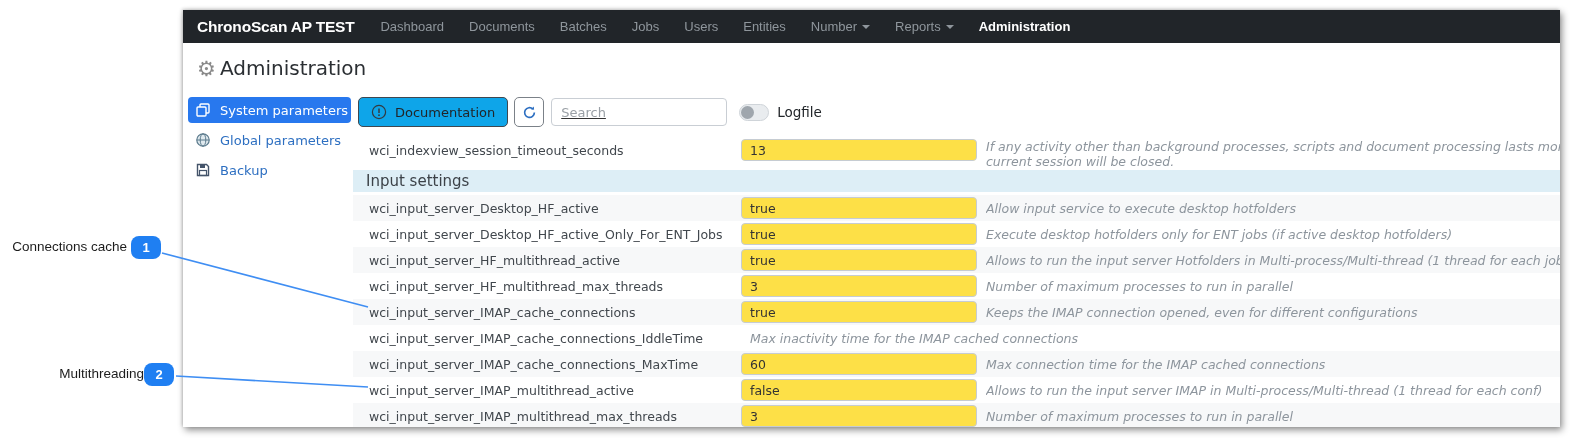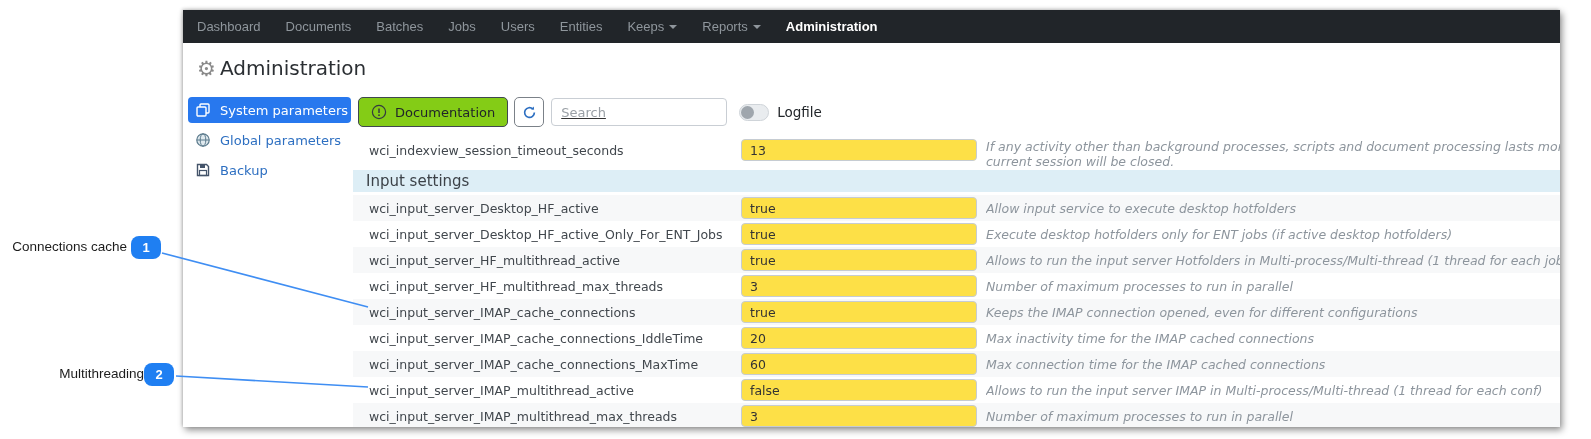--- a/index.html
+++ b/index.html
@@ -51,21 +51,21 @@
                cursor:pointer; width:163px; }
   .side-item.active { background:#2878ee; color:#fff; }
   .side-item .icn { width:16px; height:16px; margin-right:9px; flex:0 0 16px; display:inline-flex; }
   .side-item span.lbl { white-space:nowrap; }
 
   .main { flex:1; min-width:0; }
 
   
   .toolbar { display:flex; align-items:center; height:30px; margin:0 0 9px 5px; }
   .btn-doc { display:inline-flex; align-items:center; gap:8px; height:30px;
-             border:1px solid #3f4750; border-radius:5px; background:#84cc16;
+             border:1px solid #3f4750; border-radius:5px; background:#0ea5e9;
              padding:0 12px; font-size:13px; color:#212529; cursor:pointer;
              font-family:"DejaVu Sans", sans-serif; }
   .btn-refresh { width:30px; height:30px; border:1px solid #7b8188; border-radius:5px;
                  background:#fff; margin-left:6px; display:inline-flex; align-items:center;
                  justify-content:center; cursor:pointer; }
   .search-input { width:176px; height:28px; margin-left:7px; border:1px solid #c9ced4;
                   border-radius:4px; padding:0 9px; font-size:13px; color:#333;
                   font-family:"DejaVu Sans", sans-serif; outline:none;text-decoration:underline; }
   .search-input::placeholder { color:#9aa0a6; }
   .toggle { width:30px; height:17px; border-radius:9px; background:#e9ecef;
@@ -107,41 +107,42 @@
   <div class="callout-badge b2">2</div>
 
   <svg class="overlay-svg" width="1591" height="439">
     <line x1="162" y1="253" x2="368" y2="307" stroke="#3f8ef3" stroke-width="1.6"></line>
     <line x1="176" y1="376" x2="368" y2="387" stroke="#3f8ef3" stroke-width="1.6"></line>
   </svg>
 
   <div class="app">
 
     <div class="navbar">
+      <div class="brand">ChronoScan AP TEST</div>
       <div class="nav-items">
           <a class="nav-link">
             <span>Dashboard</span>
           </a>
           <a class="nav-link">
             <span>Documents</span>
           </a>
           <a class="nav-link">
             <span>Batches</span>
           </a>
           <a class="nav-link">
             <span>Jobs</span>
           </a>
           <a class="nav-link">
             <span>Users</span>
           </a>
           <a class="nav-link">
             <span>Entities</span>
           </a>
           <a class="nav-link">
-            <span>Keeps</span>
+            <span>Number</span>
             <span class="caret"></span>
           </a>
           <a class="nav-link">
             <span>Reports</span>
             <span class="caret"></span>
           </a>
           <a class="nav-link active">
             <span>Administration</span>
           </a>
         </div>
@@ -248,21 +249,20 @@
                 <input class="cell-value" value="3" style="">
                 <div class="cell-desc">Number of maximum processes to run in parallel</div>
               </div>
               <div class="row striped">
                 <div class="cell-name">wci_input_server_IMAP_cache_connections</div>
                 <input class="cell-value" value="true" style="">
                 <div class="cell-desc">Keeps the IMAP connection opened, even for different configurations</div>
               </div>
               <div class="row">
                 <div class="cell-name">wci_input_server_IMAP_cache_connections_IddleTime</div>
-                <input class="cell-value" value="20" style="">
                 <div class="cell-desc">Max inactivity time for the IMAP cached connections</div>
               </div>
               <div class="row striped">
                 <div class="cell-name">wci_input_server_IMAP_cache_connections_MaxTime</div>
                 <input class="cell-value" value="60" style="">
                 <div class="cell-desc">Max connection time for the IMAP cached connections</div>
               </div>
               <div class="row">
                 <div class="cell-name">wci_input_server_IMAP_multithread_active</div>
                 <input class="cell-value" value="false" style="">

